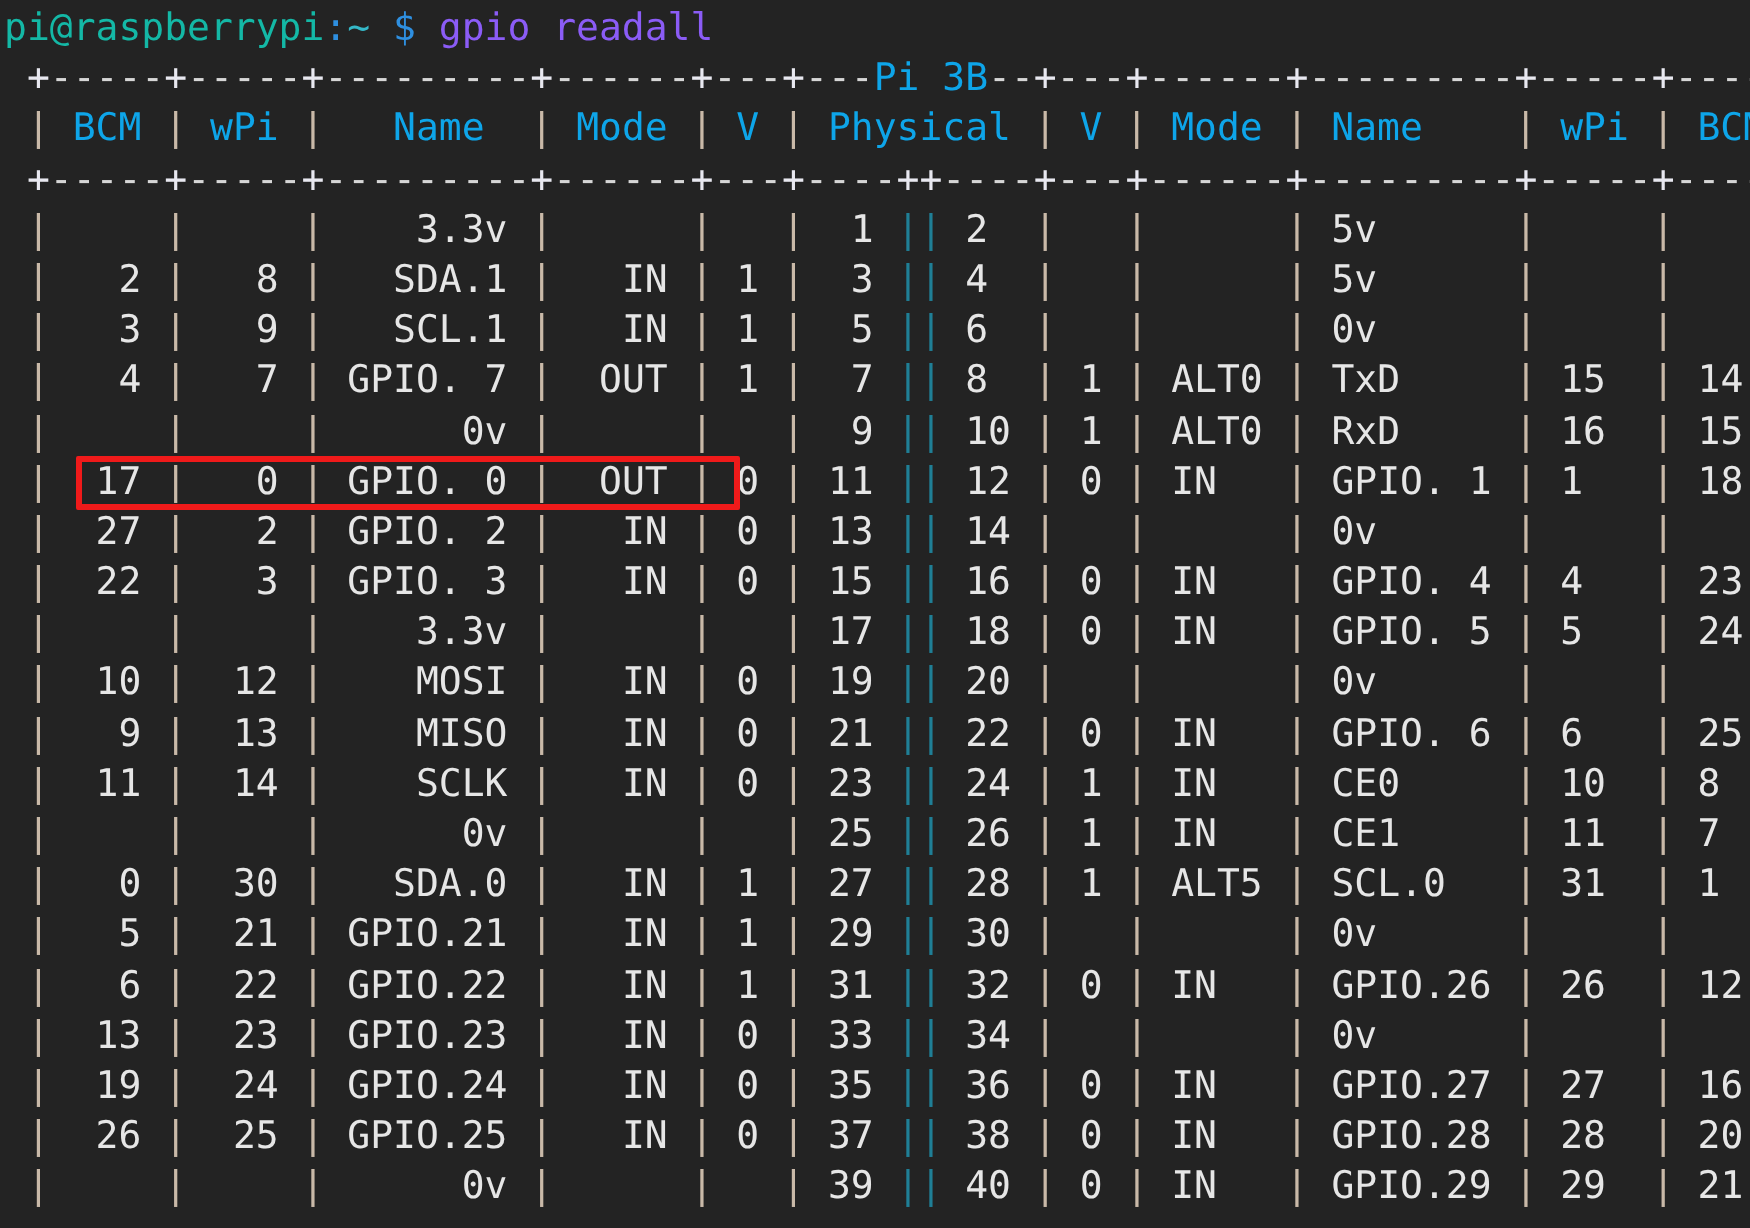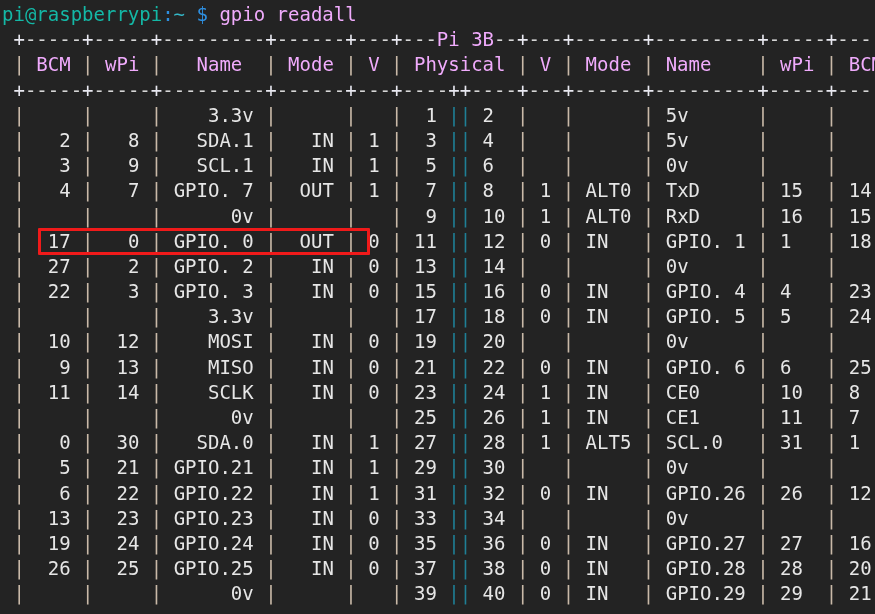--- a/index.html
+++ b/index.html
@@ -35,22 +35,22 @@
 
   
   .c-green  { color: #14b8a6; }
   .c-blue   { color: #2e8fe0; }
   .c-cyan   { color: #35b8c8; }
   .c-white  { color: #e6e6e6; }
   .c-plus   { color: #e8e8f0; }
   .c-dash   { color: #d6d6d6; }
   .c-pipe   { color: #c9b9a8; }
   .c-mid    { color: #1f7f96; }
-  .c-title  { color: #f0abfc; }
-  .c-cmd    { color: #f0abfc; }
+  .c-title  { color: #0ea5e9; }
+  .c-cmd    { color: #8b5cf6; }
 
   
   #highlight-box {
     position: absolute;
     border: 3px solid #f01a1a;
     box-sizing: border-box;
     pointer-events: none;
     border-radius: 1px;
   }
 </style>

